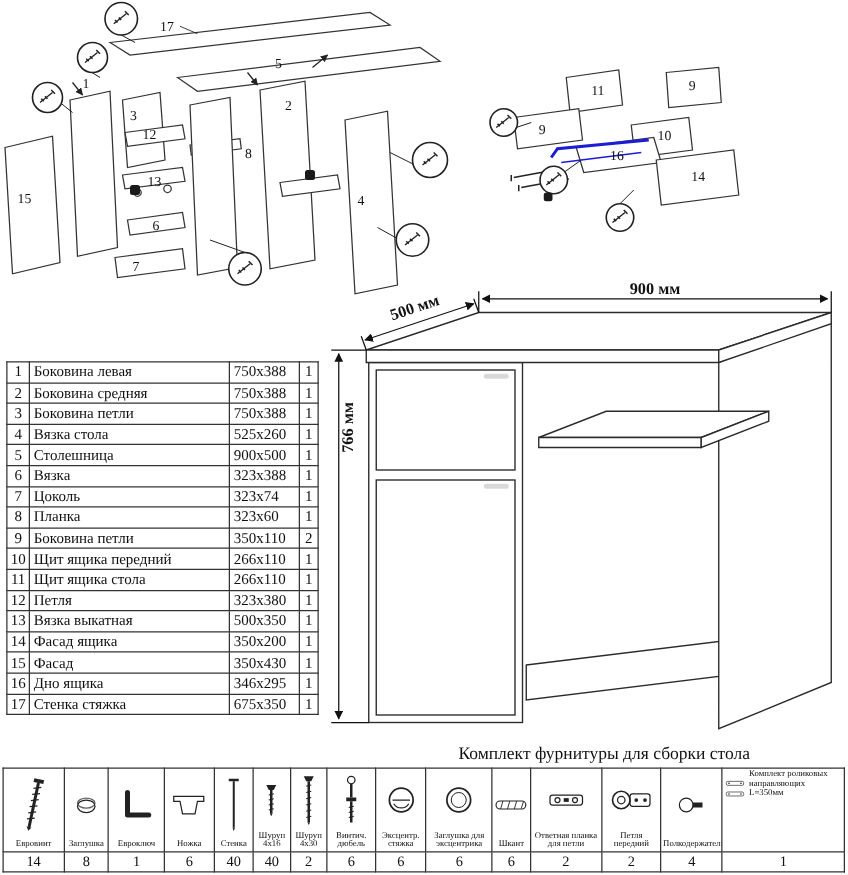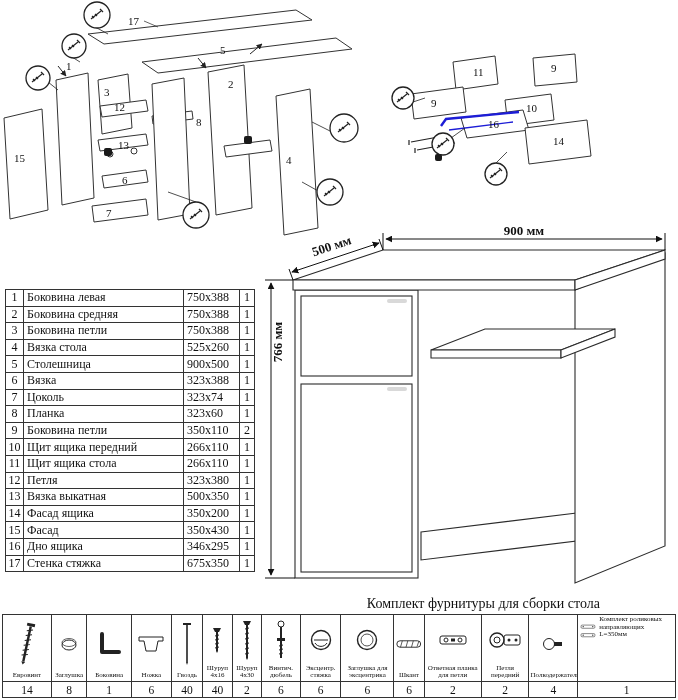--- a/index.html
+++ b/index.html
@@ -362,21 +362,21 @@
               <span class="hw-name">Заглушка</span>
             </div>
           </td>
       <td>
             <div class="hw-cell">
               <div class="hw-icon-box">
         <svg width="26" height="26" viewBox="0 0 26 26">
                   <path d="M6 3 L6 21 L23 21" fill="none" stroke="#222" stroke-width="4" stroke-linecap="round" stroke-linejoin="round"></path>
                 </svg>
       </div>
-              <span class="hw-name">Боковина</span>
+              <span class="hw-name">Евроключ</span>
             </div>
           </td>
       <td>
             <div class="hw-cell">
               <div class="hw-icon-box">
         <svg width="30" height="22" viewBox="0 0 30 22">
                   <path d="M3 4 H27 V8 H22 L20 18 H10 L8 8 H3 Z" fill="none" stroke="#222"></path>
                 </svg>
       </div>
               <span class="hw-name">Ножка</span>
@@ -384,21 +384,21 @@
           </td>
       <td>
             <div class="hw-cell">
               <div class="hw-icon-box">
         <svg width="10" height="44" viewBox="0 0 10 44">
                   <line x1="1" y1="2" x2="9" y2="2" stroke="#222" stroke-width="2"></line>
                   <line x1="5" y1="3" x2="5" y2="40" stroke="#222" stroke-width="1.6"></line>
                   <path d="M4 40 L6 40 L5 43 Z" fill="#222"></path>
                 </svg>
       </div>
-              <span class="hw-name">Гвоздь</span>
+              <span class="hw-name">Стенка</span>
             </div>
           </td>
       <td>
             <div class="hw-cell">
               <div class="hw-icon-box">
         <svg width="12" height="26" viewBox="0 0 12 26">
                   <path d="M2 1 H10 L8 5 H4 Z" fill="#222"></path>
                   <line x1="6" y1="5" x2="6" y2="24" stroke="#222" stroke-width="2"></line>
                   <path d="M4 9 L8 8 M4 13 L8 12 M4 17 L8 16 M4 21 L8 20" stroke="#222" stroke-width="1" fill="none"></path>
                   <path d="M5 24 L7 24 L6 26 Z" fill="#222"></path>

